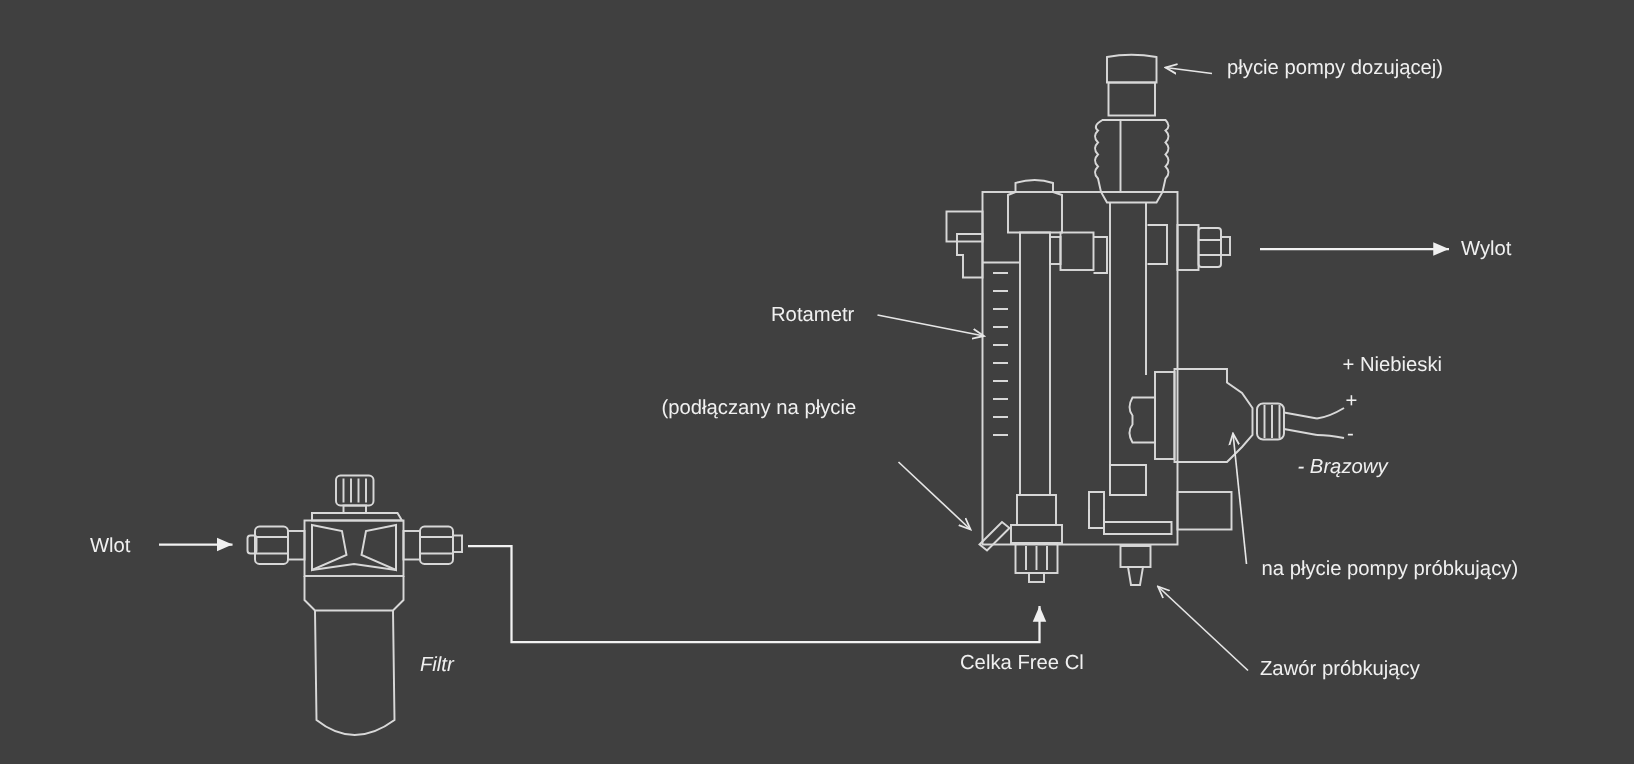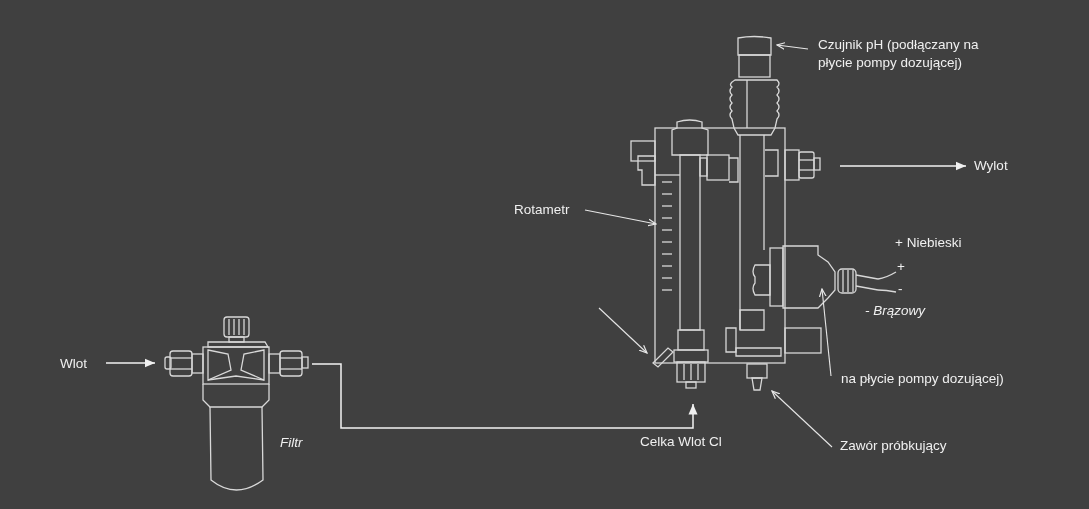--- a/index.html
+++ b/index.html
@@ -136,35 +136,35 @@
   <line class="ldr" x1="808" y1="49" x2="777" y2="45" marker-end="url(#arr)"></line>
   <line class="pipe" x1="840" y1="166" x2="966" y2="166" marker-end="url(#tri)"></line>
   <line class="ldr" x1="585" y1="210" x2="656" y2="224" marker-end="url(#arr)"></line>
   <line class="ldr" x1="599" y1="308" x2="647" y2="353" marker-end="url(#arr)"></line>
   <line class="ldr" x1="831" y1="376" x2="822" y2="289" marker-end="url(#arr)"></line>
   <line class="ldr" x1="832" y1="447" x2="772" y2="391" marker-end="url(#arr)"></line>
 </svg>
 
 <div class="lbl" style="left:60px;top:355px;">Wlot</div>
 <div class="lbl" style="left:280px;top:434px;font-style:italic;">Filtr</div>
-<div class="lbl" style="left:640px;top:433px;">Celka Wlot Cl</div>
+<div class="lbl" style="left:640px;top:433px;">Celka Free Cl</div>
 
 <div class="lbl" style="left:818px;top:36px;">
-  <div>Czujnik pH (podłączany na</div>
   <div>płycie pompy dozującej)</div>
 </div>
 
 <div class="lbl" style="left:974px;top:157px;">Wylot</div>
 <div class="lbl" style="left:514px;top:201px;">Rotametr</div>
 
 <div class="lbl" style="left:441px;top:263px;">
+  <div>(podłączany na płycie</div>
 </div>
 
 <div class="lbl" style="left:895px;top:234px;">+ Niebieski</div>
 <div class="lbl" style="left:897px;top:258px;">+</div>
 <div class="lbl" style="left:898px;top:280px;">-</div>
 <div class="lbl" style="left:865px;top:302px;font-style:italic;">- Brązowy</div>
 
 <div class="lbl" style="left:841px;top:370px;">
-  <div>na płycie pompy dozującej)</div>
+  <div>na płycie pompy próbkujący)</div>
 </div>
 
 <div class="lbl" style="left:840px;top:437px;">Zawór próbkujący</div>
 
 </body></html>

